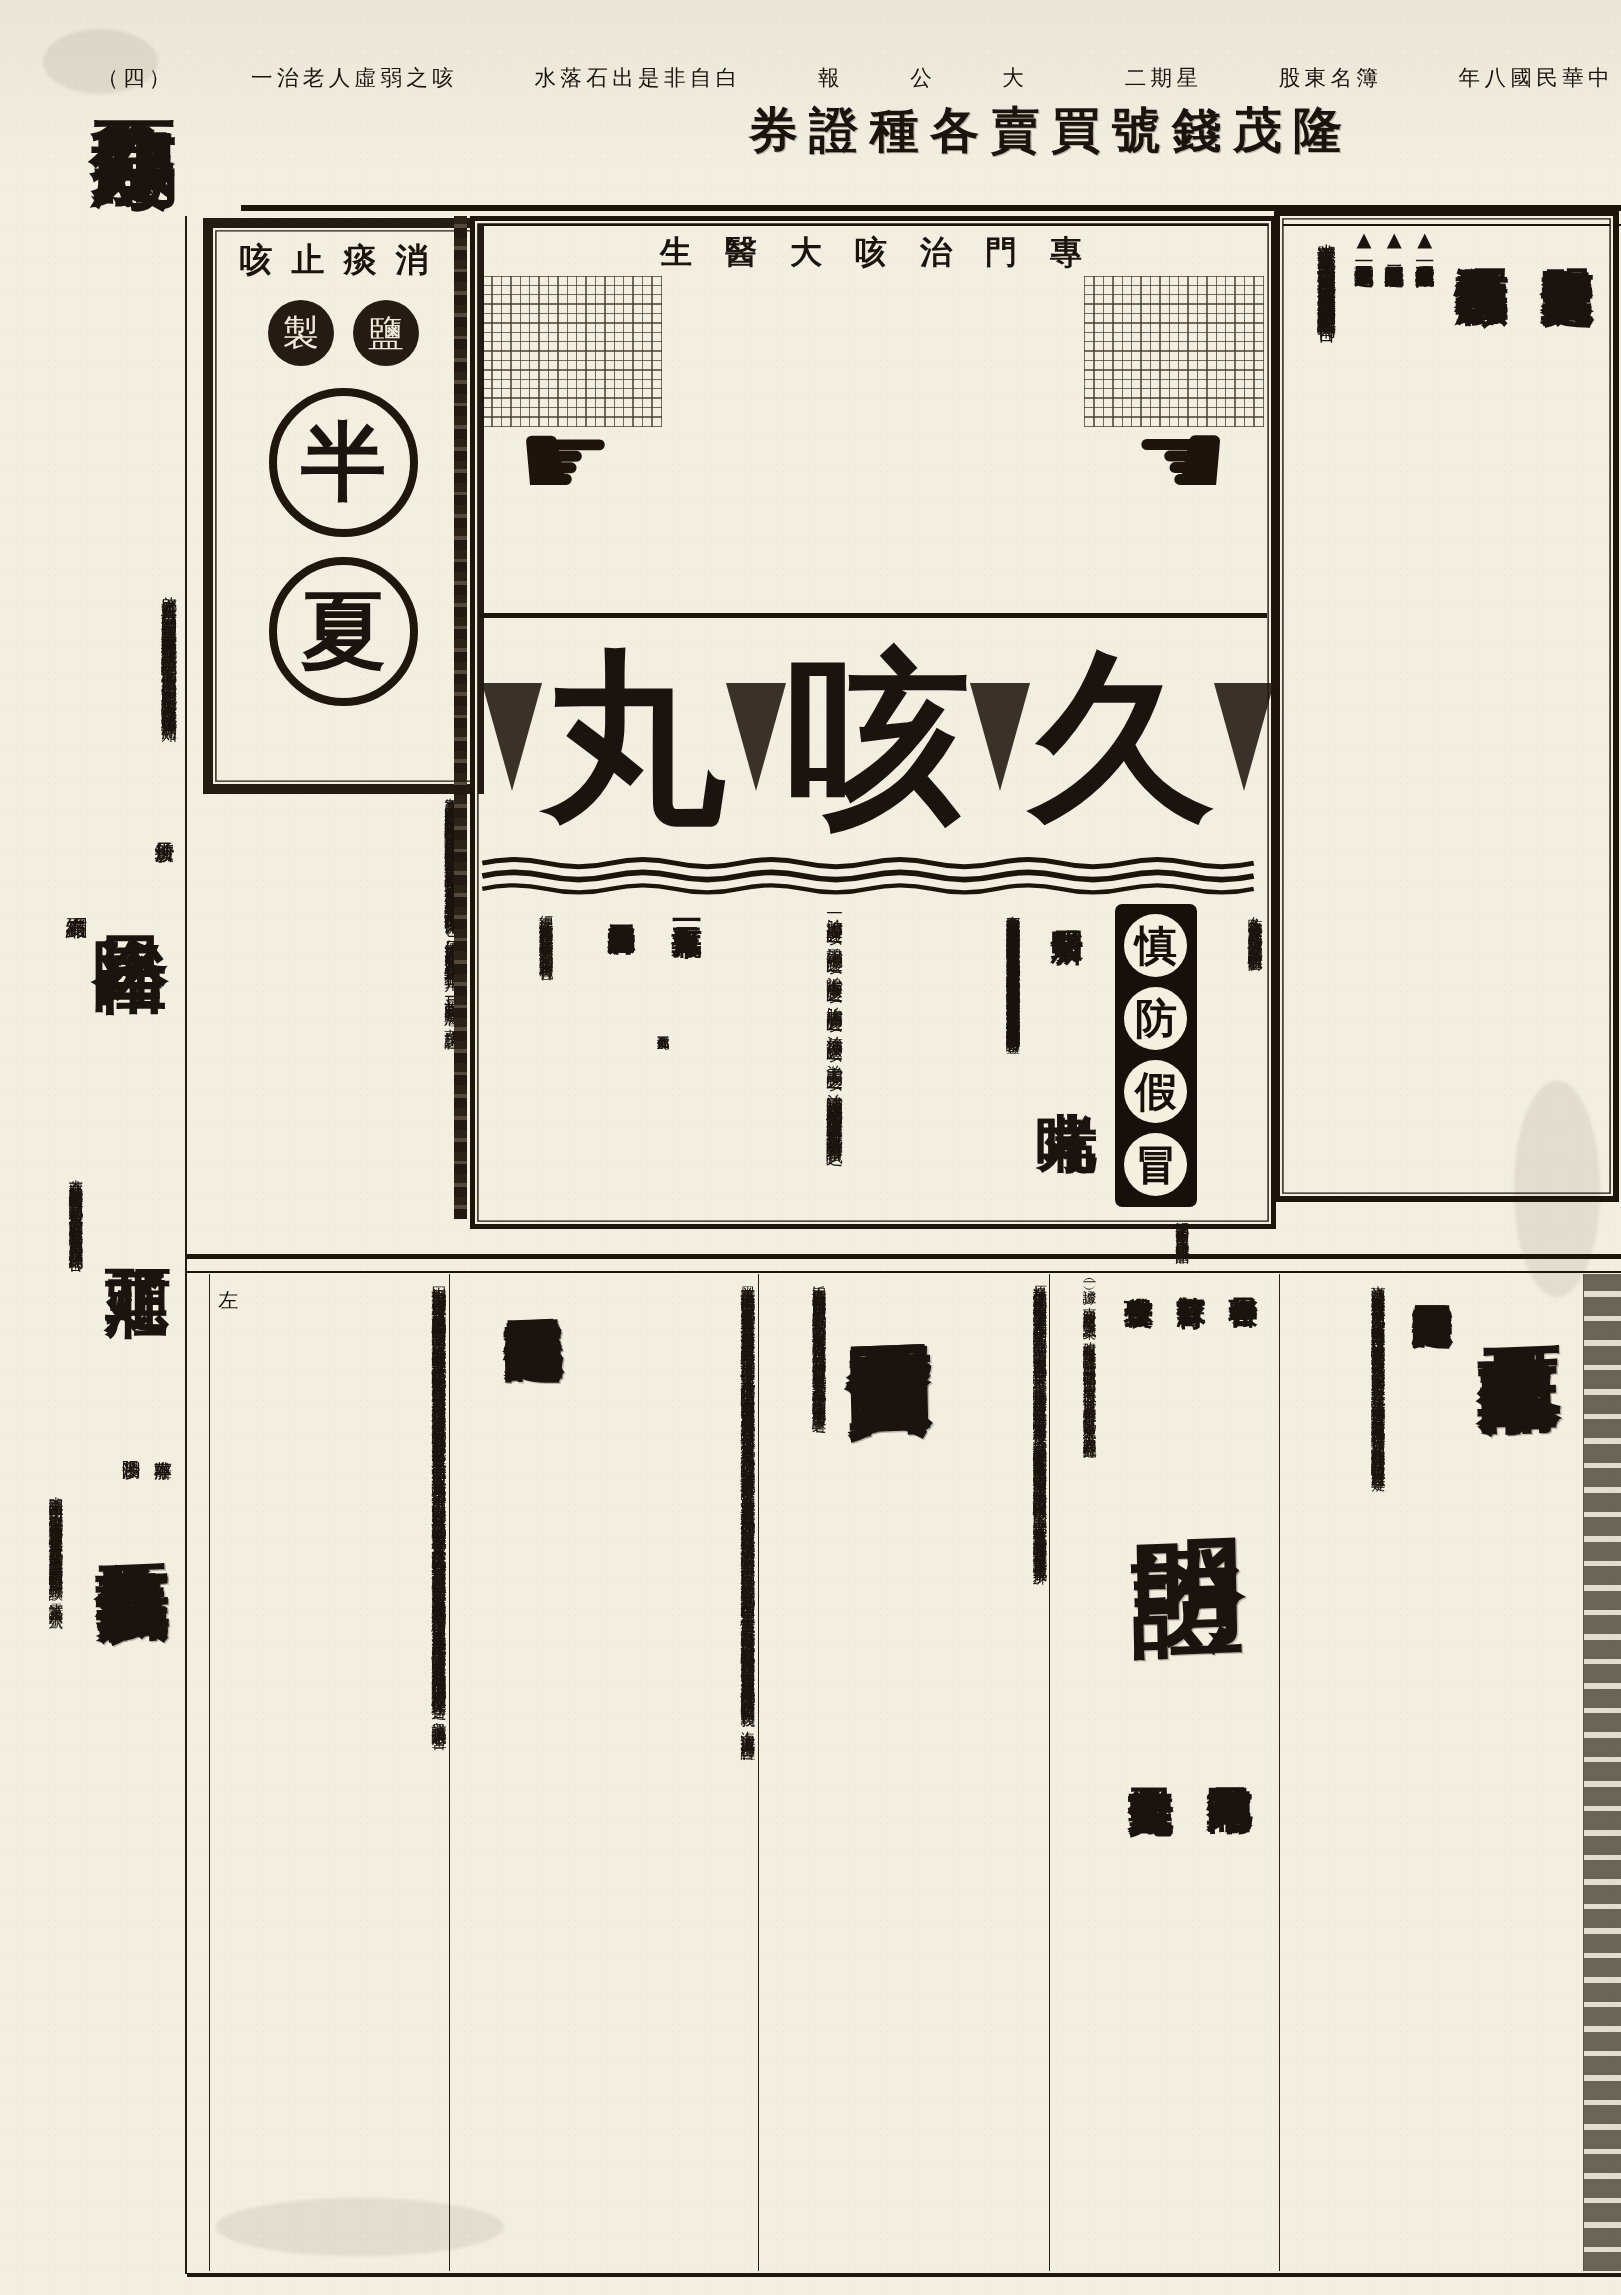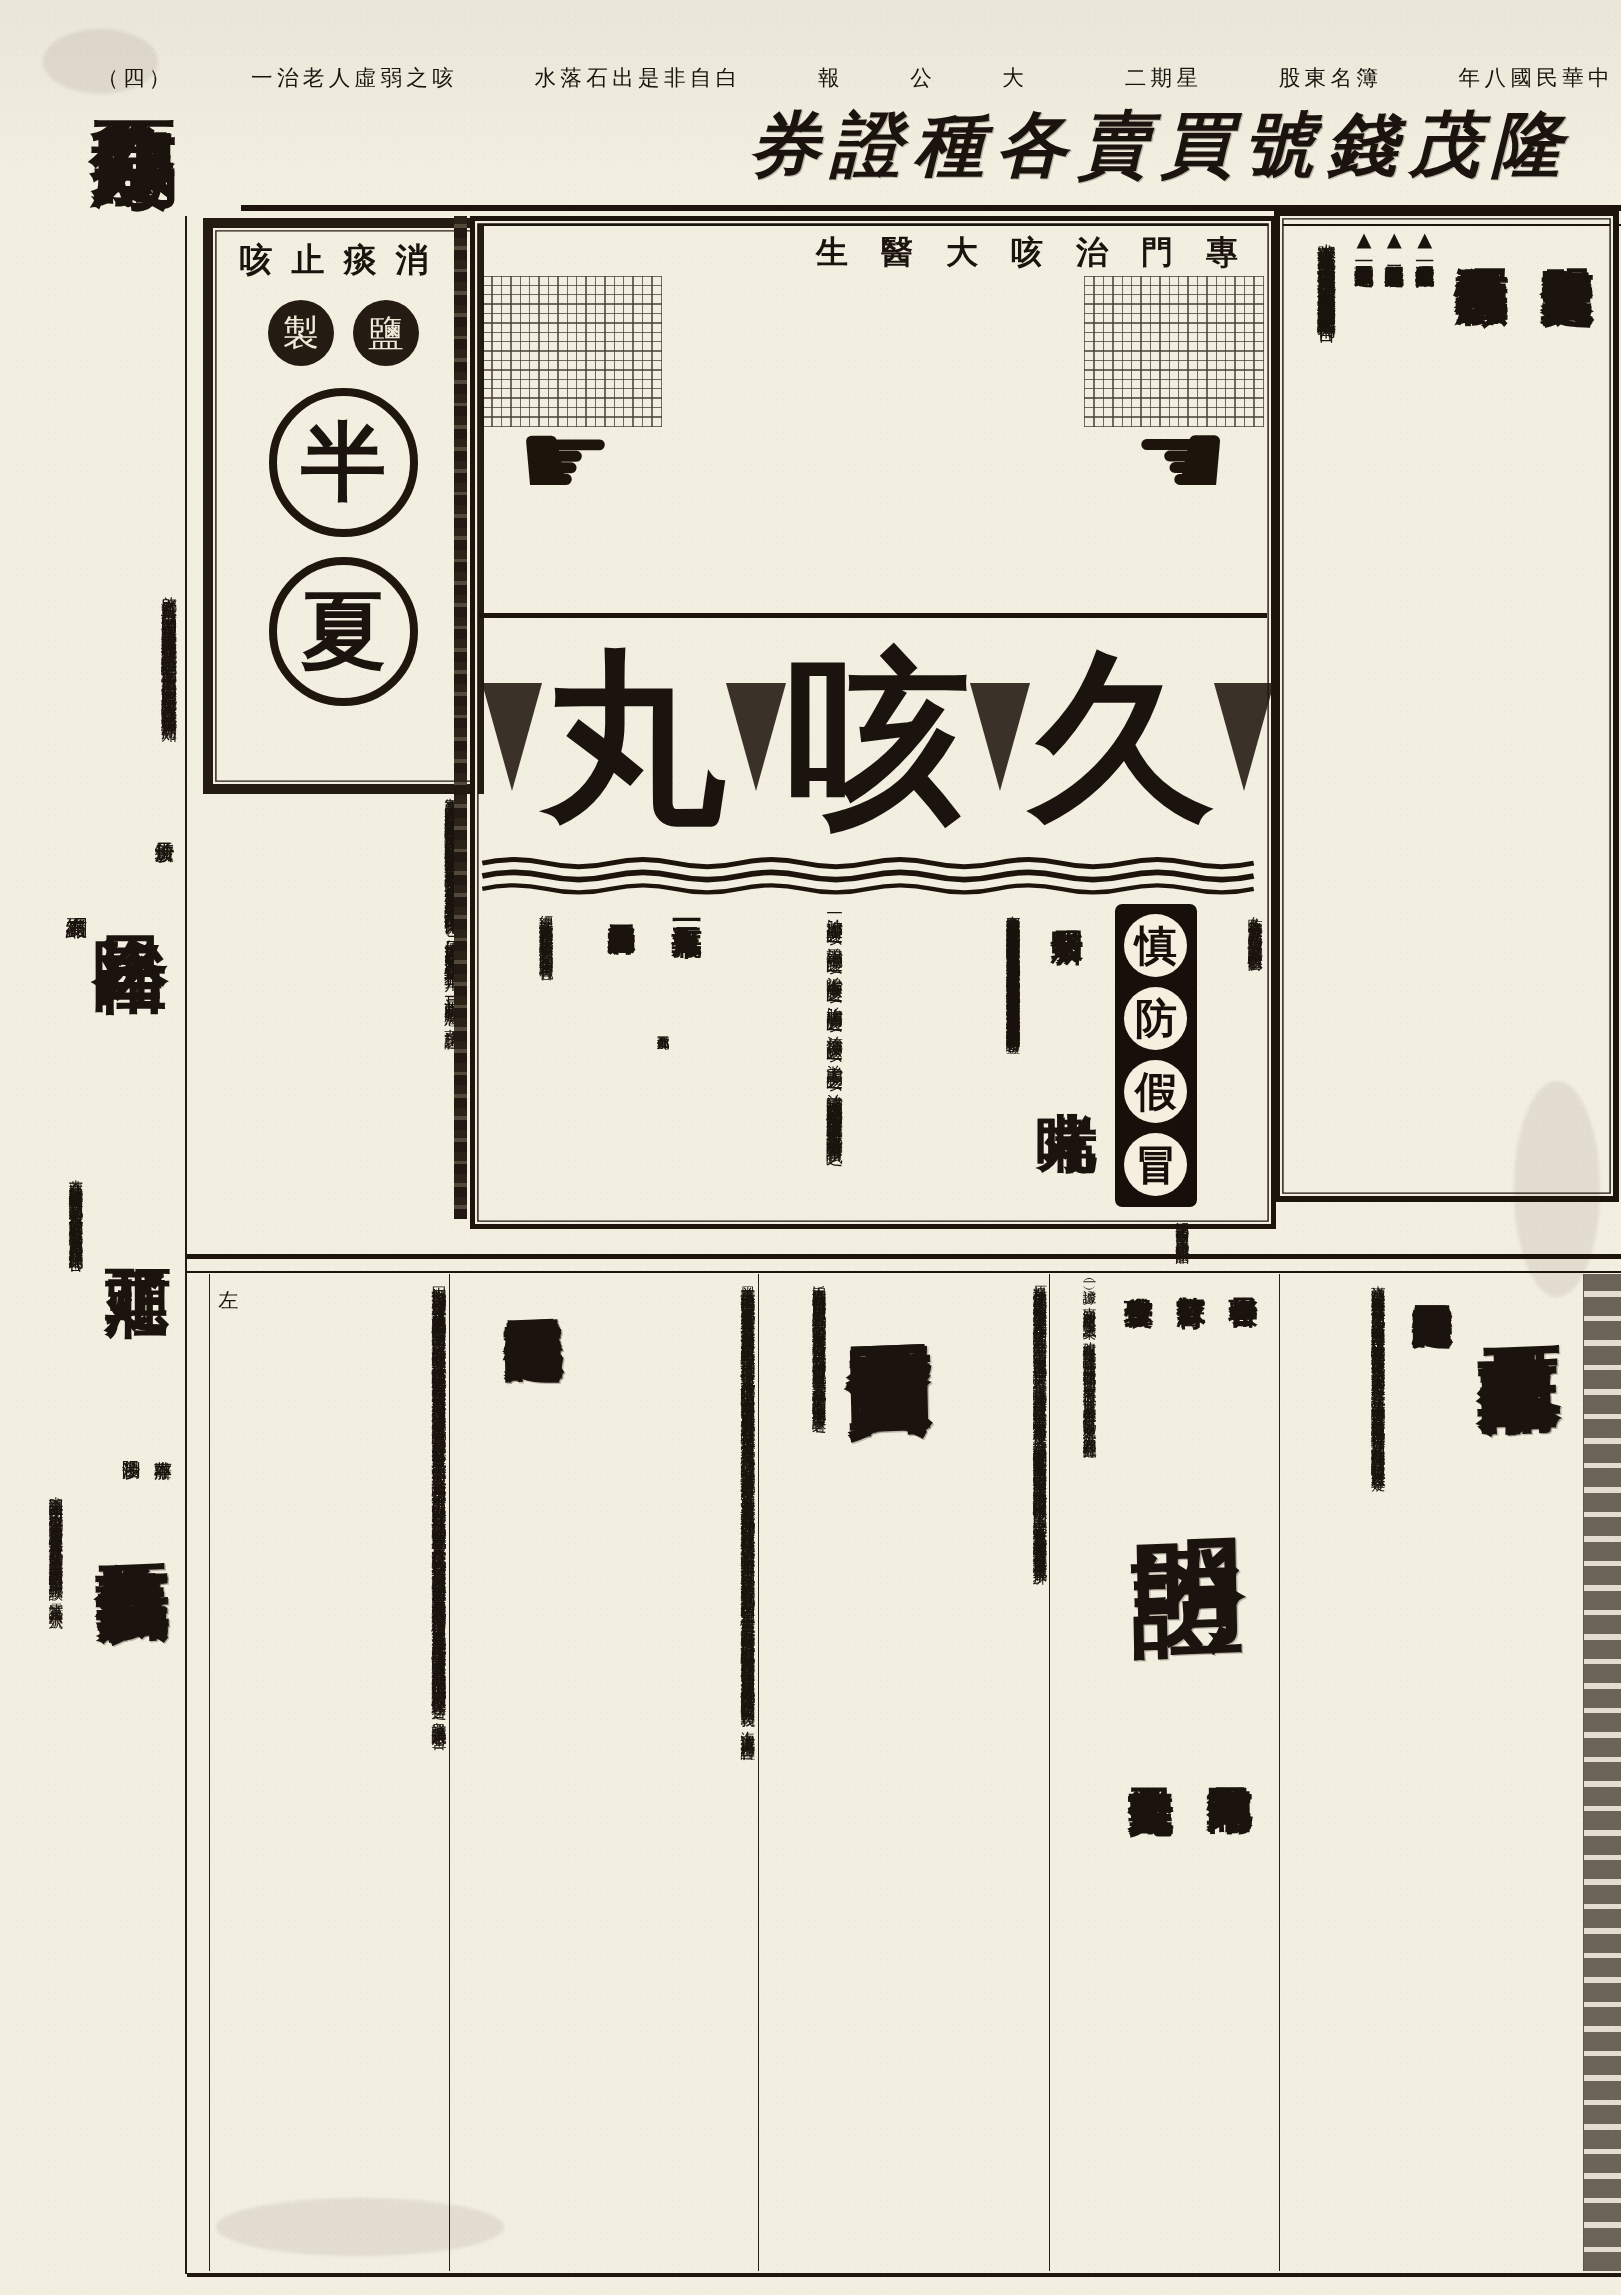--- a/index.html
+++ b/index.html
@@ -38,21 +38,21 @@
     <span>（四）</span>
     <span>一治老人虛弱之咳</span>
     <span>水落石出是非自白</span>
     <span style="letter-spacing:24.5px;font-family:Liberation Mono, monospace;">報　公　大</span>
     <span>二期星</span>
     <span>股東名簿</span>
     <span>年八國民華中</span>
   </div>
 
   <div class="abs" style="left:241px;top:98px;width:1380px;height:108px;">
-    <div class="abs bold" style="right:4.3px;top:0;width:868px;font-size:71px;letter-spacing:11.5px;white-space:nowrap;text-shadow:1.4px 1.4px 0 rgba(25,15,5,.25);font-style:italic;">券證種各賣買號錢茂隆</div>
+    <div class="abs bold" style="right:4.3px;top:0;width:868px;font-size:49px;letter-spacing:11.5px;white-space:nowrap;text-shadow:1.4px 1.4px 0 rgba(25,15,5,.25);">券證種各賣買號錢茂隆</div>
   </div>
   <div class="abs" style="left:241px;top:205px;width:1380px;height:13px;border-top:6.5px solid #1d140c;border-bottom:2.9px solid #1d140c;"></div>
 
   <div class="abs vline" style="left:185px;top:216px;width:2.2px;height:2058px;"></div>
 
   <div class="abs v bold" style="left:72px;top:52px;width:115px;height:548px;font-size:86px;line-height:1.2;">鵝票作廢</div>
   <div class="abs v bt" style="left:32px;top:584px;width:148px;height:231px;font-size:16px;">啓者鄙人於四月二十八日由京回湘夜間在京漢火車中將皮睡袋竊去內有孔雁生代陳宜記筆票一紙計隆記四月半期光洋五百三十四元正票面已批付四十元此票即作廢紙無論何人不得持票兌取特此聲明中外人等一體周知</div>
 
   <div>
     <div class="abs v" style="left:135px;top:827px;width:40px;height:173px;font-size:19.5px;line-height:1.1;">長沙新坡子街</div>
@@ -84,21 +84,21 @@
     </div>
     <div class="circle-big" style="width:133px;height:133px;font-size:85px;margin-top:20px;">
       <span>夏</span>
     </div>
   </div>
   <div class="abs v bt" style="left:192px;top:784px;width:272px;height:431px;font-size:17.3px;">製半夏乃中國發明之治咳化痰聖藥無論何種咳嗽諸般痰飲服之靡不立起沉疴斷根不復發經中外各國賽會嘉獎農商部註冊各省巡按使公署立案長沙省會警察廳長沙縣出示保護其價值迥非他項咳藥可比儗也　價目大盒兩元四角中盒一元兩角小盒五角每科一打十三元二角　長沙只此一家購者注意　藥房謹啓</div>
 
   <div class="abs speckle" style="left:454px;top:216px;width:13px;height:1003px;"></div>
 
   <div class="abs" style="left:470px;top:216px;width:796px;height:1003px;border:5px solid #1d140c;box-shadow:inset 0 0 0 2.2px #f2eee0, inset 0 0 0 3.6px #1d140c;">
-    <div class="bold" style="text-align:right;font-size:32px;letter-spacing:33px;padding:10px 0 1.4px 29px;white-space:nowrap;">生醫大咳治門專</div>
+    <div class="bold" style="text-align:center;font-size:32px;letter-spacing:33px;padding:10px 0 1.4px 29px;white-space:nowrap;">生醫大咳治門專</div>
 
     <div style="position:relative;height:337px;">
       <div class="abs crosshatch" style="left:7.2px;top:0;width:180px;height:151px;opacity:.8;"></div>
       <div class="abs crosshatch" style="right:7.2px;top:0;width:180px;height:151px;opacity:.8;"></div>
       <span class="abs hand" style="left:42px;top:121px;">☛</span>
       <span class="abs hand" style="right:42px;top:121px;">☚</span>
     </div>
 
     <div style="border-top:5px solid #1d140c;margin:0 4.3px;"></div>
 

